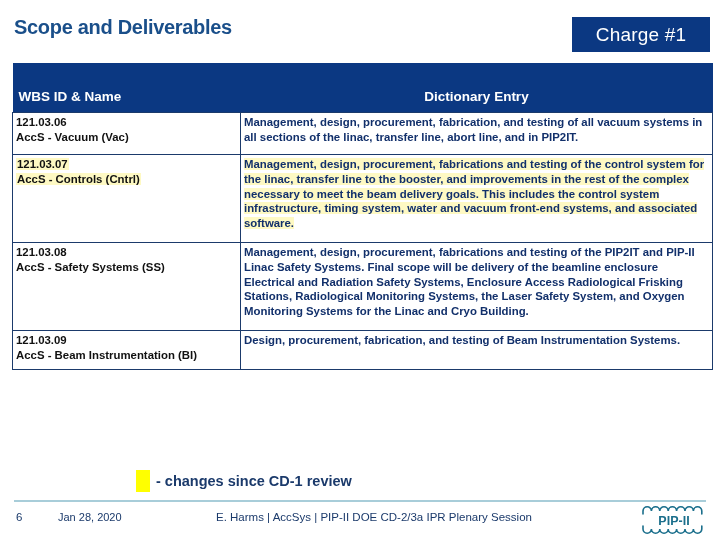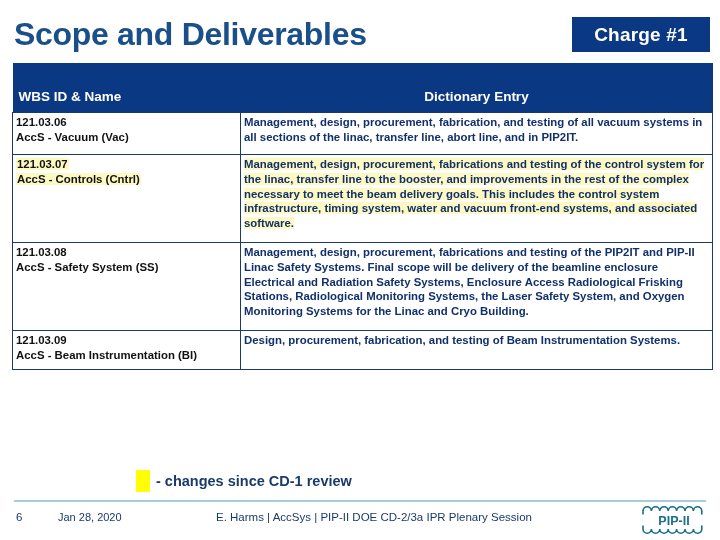--- a/index.html
+++ b/index.html
@@ -14,42 +14,41 @@
     overflow: hidden;
     font-family: "Liberation Sans", sans-serif;
     -webkit-font-smoothing: none;
   }
 
   
   .slide-title {
     position: absolute;
     left: 14px;
     top: 16px;
-    font-size: 32px;
+    font-size: 20px;
     font-weight: bold;
     color: #1a4f8a;
     letter-spacing: -0.3px;
     white-space: nowrap;
   }
 
   
   .charge-banner {
     position: absolute;
     left: 572px;
     top: 17px;
     width: 138px;
     height: 35px;
     background: #0b3882;
     color: #ffffff;
     font-size: 19px;
     display: flex;
     align-items: center;
     justify-content: center;
     letter-spacing: 0.2px;
-    font-weight: bold;
   }
 
   
   .wbs-table {
     position: absolute;
     left: 12px;
     top: 63px;
     width: 700px;
     border-collapse: collapse;
     table-layout: fixed;
@@ -193,21 +192,21 @@
       <tr class="row-h2">
         <td class="cell-id">
           <span class="id-line"><span class="hl">121.03.07</span></span>
           <span class="id-line"><span class="hl">AccS - Controls (Cntrl)</span></span>
         </td>
         <td class="cell-desc"><span class="hl">Management, design, procurement, fabrications and testing of the control system for the linac, transfer line to the booster, and improvements in the rest of the complex necessary to meet the beam delivery goals. This includes the control system infrastructure, timing system,  water and vacuum front-end systems, and associated software.</span></td>
       </tr>
       <tr class="row-h3">
         <td class="cell-id">
           <span class="id-line">121.03.08</span>
-          <span class="id-line">AccS - Safety System (SS)</span>
+          <span class="id-line">AccS - Safety Systems (SS)</span>
         </td>
         <td class="cell-desc"><span>Management, design, procurement, fabrications and testing of the PIP2IT and PIP-II Linac Safety Systems.  Final scope will be delivery of the beamline enclosure Electrical and Radiation Safety Systems, Enclosure Access Radiological Frisking Stations, Radiological Monitoring Systems, the Laser Safety System, and Oxygen Monitoring Systems for the Linac and Cryo Building.</span></td>
       </tr>
       <tr class="row-h4">
         <td class="cell-id">
           <span class="id-line">121.03.09</span>
           <span class="id-line">AccS - Beam Instrumentation (BI)</span>
         </td>
         <td class="cell-desc"><span>Design, procurement, fabrication, and testing of Beam Instrumentation Systems.</span></td>
       </tr>

